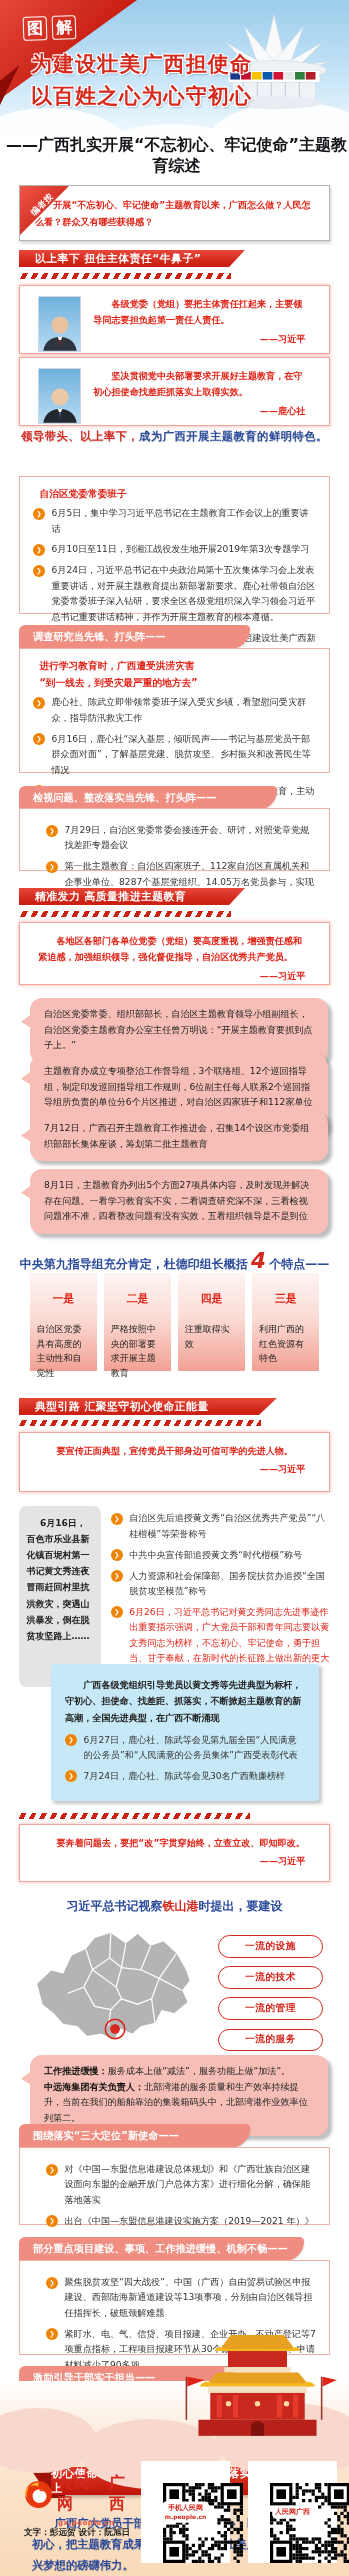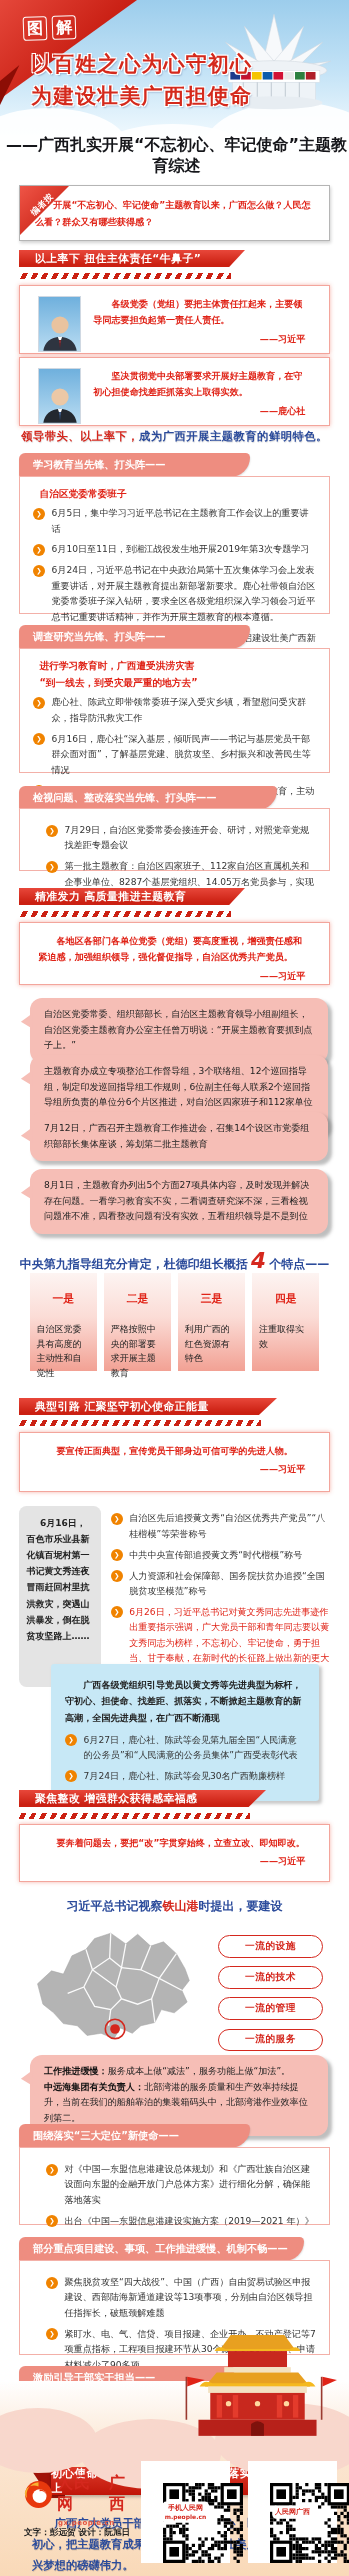--- a/index.html
+++ b/index.html
@@ -184,22 +184,22 @@
         <ellipse cx="115" cy="172" rx="90" ry="12" fill="#e7edf2"></ellipse>
       </svg>
     </div>
     <div id="corner-ribbon"></div>
     <div id="corner-ribbon-fold"></div>
     <div id="logo-row">
       <span class="logo-char">图</span>
       <span class="logo-char">解</span>
     </div>
     <div id="title-block">
+      <div class="main-title">为建设壮美广西担使命</div>
       <div class="main-title">以百姓之心为心守初心</div>
-      <div class="main-title">为建设壮美广西担使命</div>
     </div>
     <div id="subtitle">——广西扎实开展“不忘初心、牢记使命”主题教育综述</div>
   </div>
 
   <div class="abs" id="editor-box">
     <div id="editor-ribbon">
       <span>编者按</span>
     </div>
     <p id="editor-text">开展“不忘初心、牢记使命”主题教育以来，广西怎么做？人民怎么看？群众又有哪些获得感？</p>
   </div>
@@ -238,21 +238,20 @@
         <p class="quote-text">坚决贯彻党中央部署要求开展好主题教育，在守初心担使命找差距抓落实上取得实效。</p>
         <div class="quote-attr">——鹿心社</div>
       </div>
     </div>
   </div>
 
   <div class="abs" id="highlight-line">
     <span class="hl-red">领导带头、以上率下，</span><span class="hl-blue">成为广西开展主题教育的鲜明特色。</span>
   </div>
 
-  <div class="pink-banner" style="top:453px;width:231px;">学习教育当先锋、打头阵——</div>
   <div class="rbox" style="top:476px;height:138px;">
     <div class="rbox-title">自治区党委常委班子</div>
     <div class="bullet">
         <span class="b-ico">❯</span>
         <p class="b-text">6月5日，集中学习习近平总书记在主题教育工作会议上的重要讲话</p>
       </div>
     <div class="bullet">
         <span class="b-ico">❯</span>
         <p class="b-text">6月10日至11日，到湘江战役发生地开展2019年第3次专题学习</p>
       </div>
@@ -327,26 +326,26 @@
   <div class="abs" id="columns" style="top:1273px;">
     <div class="col">
       <div class="col-label">一是</div>
       <p class="col-text">自治区党委具有高度的主动性和自觉性</p>
     </div>
     <div class="col">
       <div class="col-label">二是</div>
       <p class="col-text">严格按照中央的部署要求开展主题教育</p>
     </div>
     <div class="col">
+      <div class="col-label">四是</div>
+      <p class="col-text">注重取得实效</p>
+    </div>
+    <div class="col">
       <div class="col-label">三是</div>
       <p class="col-text">利用广西的红色资源有特色</p>
-    </div>
-    <div class="col">
-      <div class="col-label">四是</div>
-      <p class="col-text">注重取得实效</p>
     </div>
   </div>
 
   <div class="red-banner" style="top:1398px;width:258px;">典型引路 汇聚坚守初心使命正能量</div>
   <div class="teeth" style="top:1420px;width:242px;"></div>
 
   <div class="quote-box" style="top:1432px;height:60px;">
     <p class="quote-text">要宣传正面典型，宣传党员干部身边可信可学的先进人物。</p>
     <div class="quote-attr">——习近平</div>
   </div>
@@ -378,21 +377,20 @@
     <div class="bullet">
         <span class="b-ico">❯</span>
         <p class="b-text">6月27日，鹿心社、陈武等会见第九届全国“人民满意的公务员”和“人民满意的公务员集体”广西受表彰代表</p>
       </div>
     <div class="bullet">
         <span class="b-ico">❯</span>
         <p class="b-text">7月24日，鹿心社、陈武等会见30名广西勤廉榜样</p>
       </div>
   </div>
 
-  <div class="red-banner" style="top:1790px;width:247px;">聚焦整改 增强群众获得感幸福感</div>
   <div class="teeth" style="top:1813px;width:231px;"></div>
 
   <div class="quote-box" style="top:1824px;height:58px;">
     <p class="quote-text">要奔着问题去，要把“改”字贯穿始终，立查立改、即知即改。</p>
     <div class="quote-attr">——习近平</div>
   </div>
 
   <div class="abs" id="map-heading" style="top:1898px;">
     <span>习近平总书记视察</span><span class="red">铁山港</span><span>时提出，要建设</span>
   </div>

